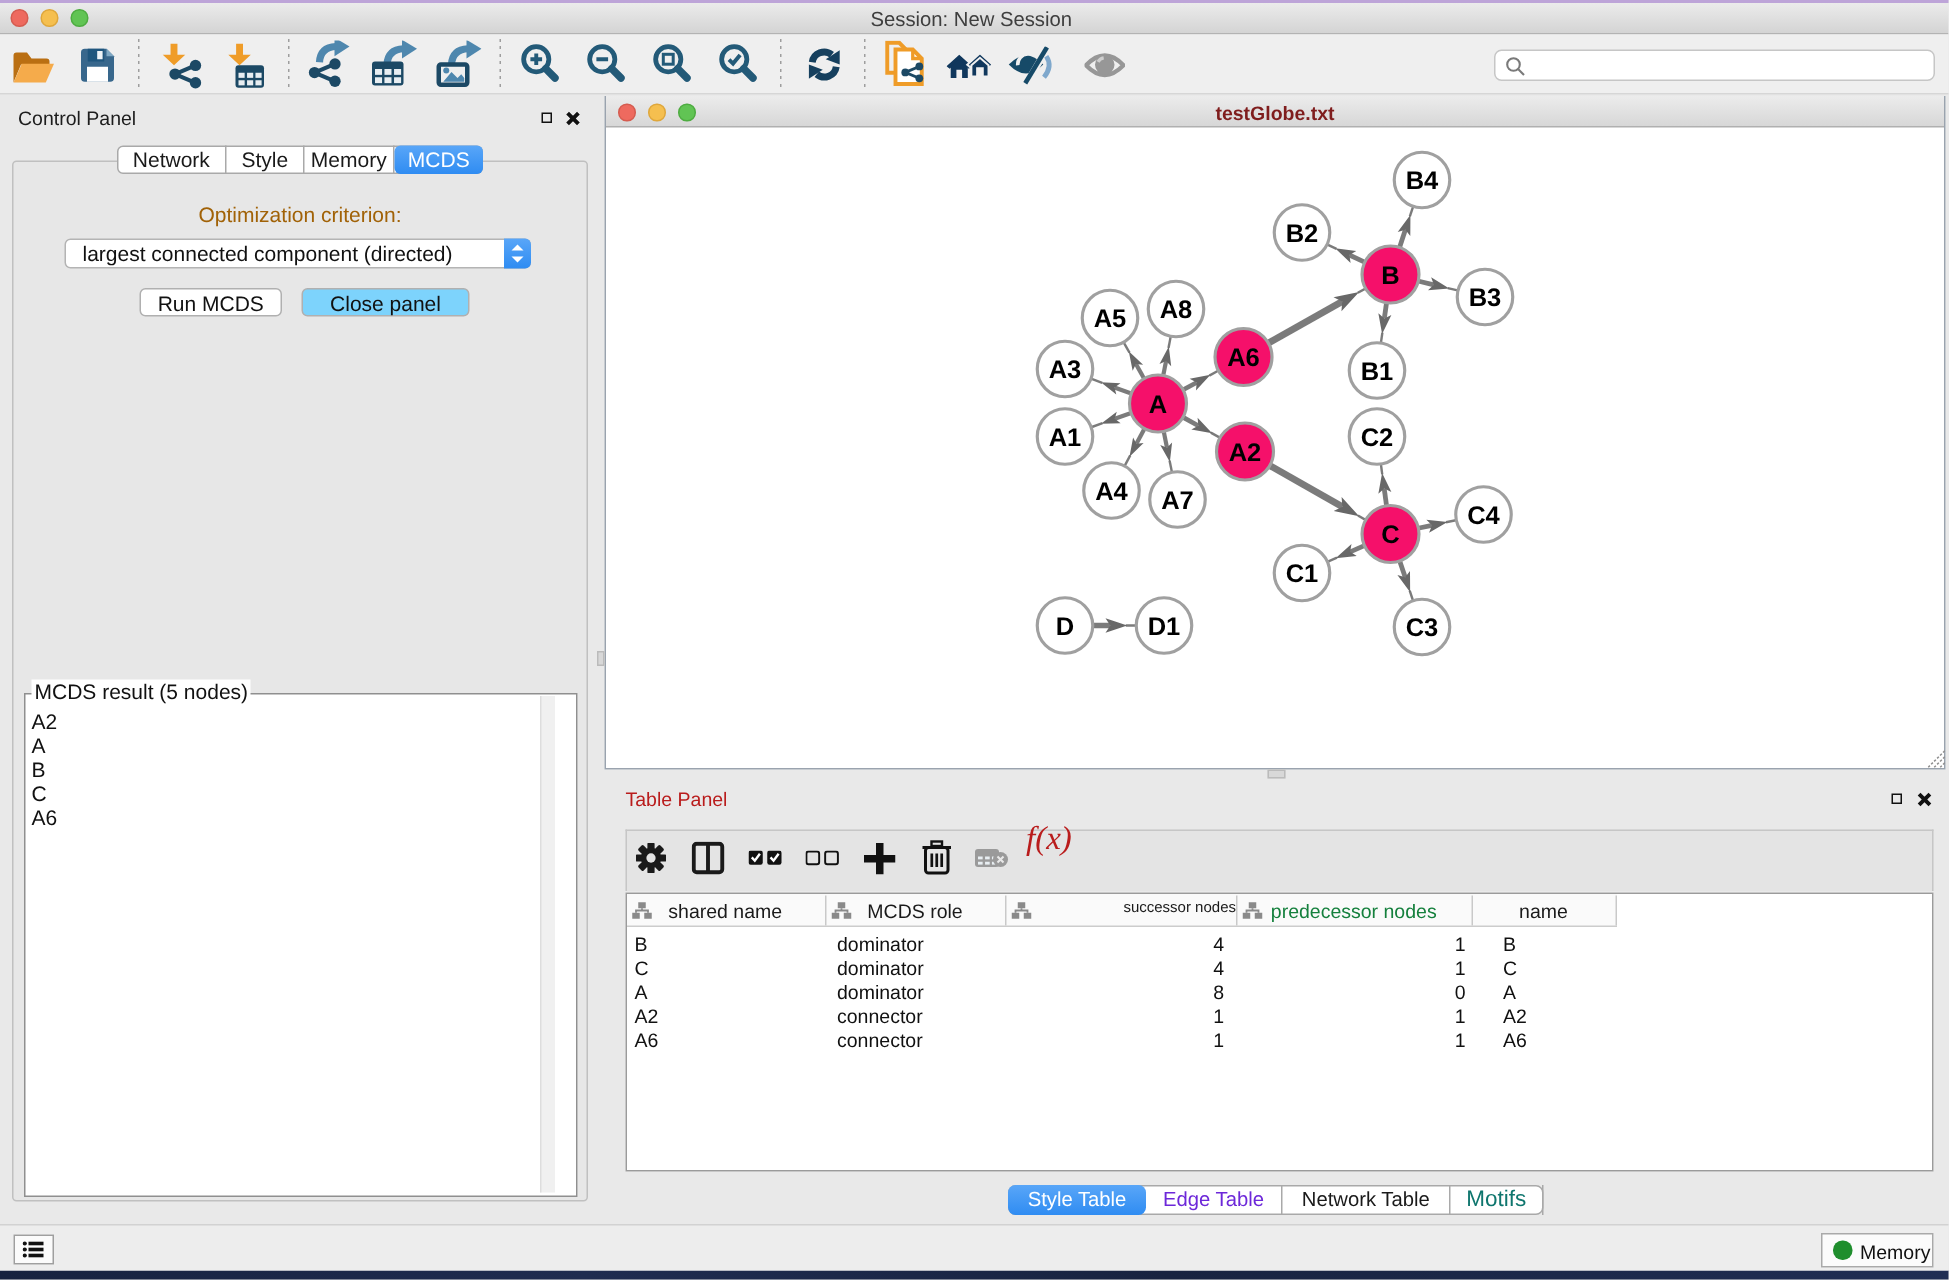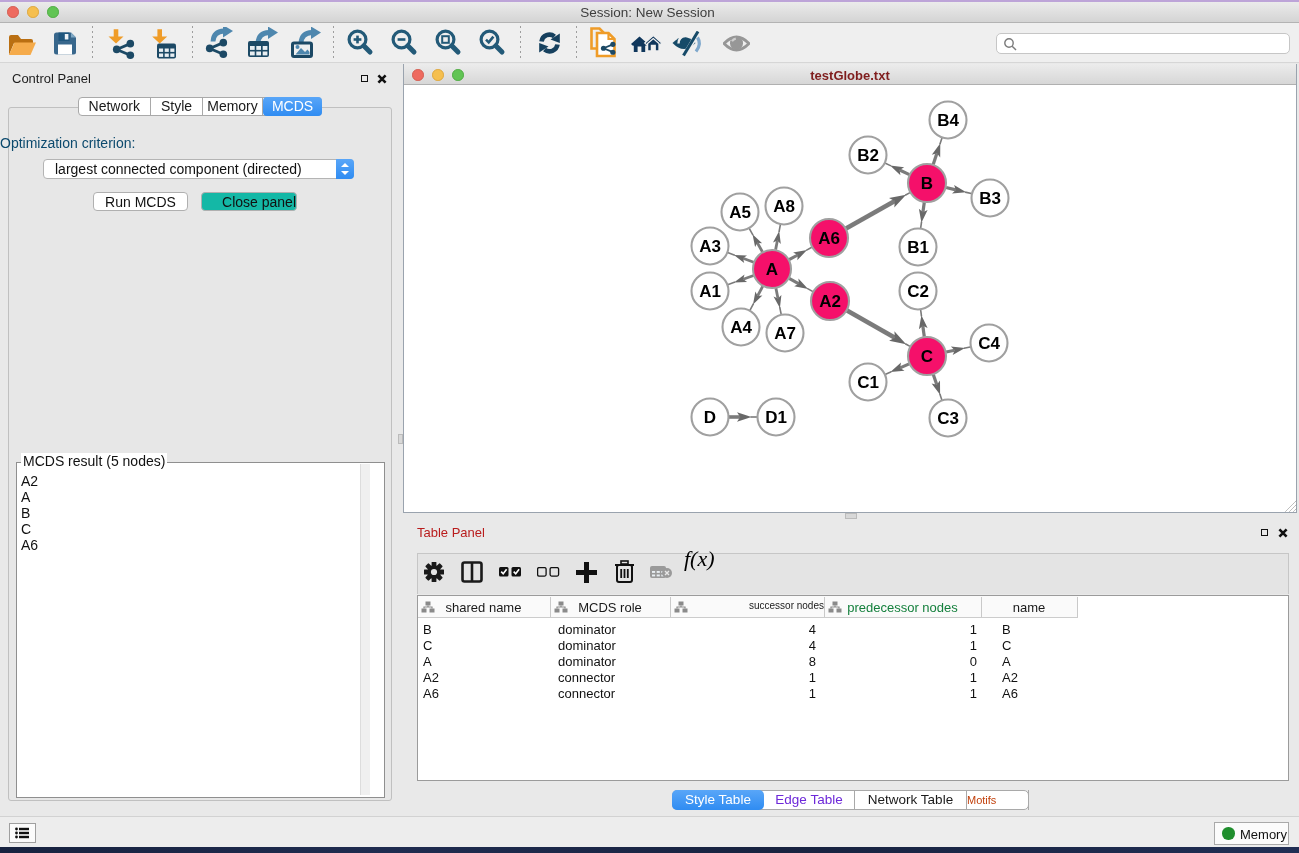--- a/index.html
+++ b/index.html
@@ -133,30 +133,30 @@
 <div class="abs" style="left:361px;top:74.5px;width:7px;height:7px;border:1.3px solid #111"></div>
 <svg class="abs" style="left:377px;top:74px" width="10" height="10" viewBox="0 0 10 10">
     <path d="M1.4 1.4 L8.6 8.6 M8.6 1.4 L1.4 8.6" stroke="#111" stroke-width="2.6"></path>
   </svg>
 <div class="abs" style="left:8px;top:107px;width:384px;height:694px;background:#e7e7e7;border:1px solid #c0c0c0;border-radius:3px"></div>
 <div class="abs" style="left:78px;top:97px;width:244px;height:19px;background:#fff;border:1px solid #a9a9a9;border-radius:4px"></div>
 <div class="abs" style="left:78.5px;top:97px;width:72.5px;height:19px;line-height:19px;text-align:center;font-size:14px;color:#1a1a1a;border-right:1px solid #a9a9a9">Network</div>
 <div class="abs" style="left:151px;top:97px;width:52px;height:19px;line-height:19px;text-align:center;font-size:14px;color:#1a1a1a;border-right:1px solid #a9a9a9">Style</div>
 <div class="abs" style="left:203px;top:97px;width:60px;height:19px;line-height:19px;text-align:center;font-size:14px;color:#1a1a1a;border-right:1px solid #a9a9a9">Memory</div>
 <div class="abs" style="left:263px;top:97px;width:59px;height:19px;line-height:19px;text-align:center;font-size:14px;background:linear-gradient(#59a6f8,#2f8cf2);color:#fff;border-radius:4px;">MCDS</div>
-<div class="abs" style="left:0px;top:135px;width:400px;font-size:14px;color:#0c4a6e">Optimization criterion:</div>
+<div class="abs" style="left:0px;top:135px;width:400px;text-align:center;font-size:14px;color:#a16207">Optimization criterion:</div>
 <div class="abs" style="left:43px;top:159px;width:311px;height:20px;background:#fff;border:1px solid #b4b4b4;border-radius:4px"></div>
 <div class="abs" style="left:55px;top:161px;font-size:14px;color:#111">largest connected component (directed)</div>
 <div class="abs" style="left:336px;top:159px;width:18px;height:20px;background:linear-gradient(#59a6f8,#2f8cf2);border-radius:0 4px 4px 0"></div>
 <svg class="abs" style="left:339px;top:162px" width="12" height="14" viewBox="0 0 12 14">
     <path d="M2 5 L6 1 L10 5 Z" fill="#fff"></path>
     <path d="M2 9 L6 13 L10 9 Z" fill="#fff"></path>
   </svg>
 <div class="abs" style="left:93px;top:192px;width:95px;height:19px;background:#fff;border:1px solid #b0b0b0;border-radius:4px;text-align:center;line-height:18px;font-size:14px;color:#111">Run MCDS</div>
-<div class="abs" style="left:201px;top:192px;width:96px;height:19px;background:#14b8a6;border:1px solid #b0b0b0;border-radius:4px;text-align:right;line-height:18px;font-size:14px;color:#111">Close panel</div>
+<div class="abs" style="left:201px;top:192px;width:112px;height:19px;background:#7dd3fc;border:1px solid #b0b0b0;border-radius:4px;text-align:center;line-height:18px;font-size:14px;color:#111">Close panel</div>
 <div class="abs" style="left:16px;top:462px;width:369px;height:336px;background:#fff;border:1px solid #8f8f8f"></div>
 <div class="abs" style="left:21px;top:453px;background:#fff;padding:0 2px;font-size:14px;color:#111">MCDS result (5 nodes)</div>
 <div class="abs" style="left:360px;top:464px;width:10px;height:331px;background:#f0f0f0;border-left:1px solid #ddd"></div>
 <div class="abs" style="left:21px;top:473px;font-size:14px;color:#111">A2</div>
 <div class="abs" style="left:21px;top:489px;font-size:14px;color:#111">A</div>
 <div class="abs" style="left:21px;top:505px;font-size:14px;color:#111">B</div>
 <div class="abs" style="left:21px;top:521px;font-size:14px;color:#111">C</div>
 <div class="abs" style="left:21px;top:537px;font-size:14px;color:#111">A6</div>
 <div class="abs" style="left:403px;top:64px;width:894px;height:449px;background:#fff;border:1.5px solid #9aa3ae"></div>
 <div class="abs" style="left:404px;top:64px;width:892px;height:21px;background:linear-gradient(#ececec,#d7d7d7);border-bottom:1px solid #b0b0b0"></div>
@@ -319,21 +319,21 @@
     <rect x="0" y="2" width="16" height="12" rx="2" fill="#9a9a9a"></rect>
     <rect x="2.0" y="7.0" width="3.1" height="1.9" fill="#e8eef2"></rect>
     <rect x="2.0" y="10.5" width="3.1" height="1.9" fill="#e8eef2"></rect>
     <rect x="6.7" y="7.0" width="3.1" height="1.9" fill="#e8eef2"></rect>
     <rect x="6.7" y="10.5" width="3.1" height="1.9" fill="#e8eef2"></rect>
     <rect x="11.3" y="7.0" width="3.1" height="1.9" fill="#e8eef2"></rect>
     <rect x="11.3" y="10.5" width="3.1" height="1.9" fill="#e8eef2"></rect>
     <circle cx="17" cy="9" r="5" fill="#9a9a9a"></circle>
     <path d="M15 7 L19 11 M19 7 L15 11" stroke="#e8e8e8" stroke-width="1.4"></path>
   </svg>
-<div style="position:absolute;left:684px;top:546px;width:34px;height:28px;font-family:'Liberation Serif',serif;font-style:italic;font-size:22px;color:#000000">f(x)</div>
+<div style="position:absolute;left:684px;top:546px;width:34px;height:28px;font-family:'Liberation Serif',serif;font-style:italic;font-size:22px;color:#b91c1c">f(x)</div>
 <div class="abs" style="left:417px;top:595px;width:872px;height:186px;background:#fff;border:1px solid #9b9b9b"></div>
 <div class="abs" style="left:418px;top:596px;width:660px;height:22px;background:#fafafa;border-bottom:1px solid #ccc"></div>
 <div class="abs" style="left:550px;top:597px;width:1px;height:20px;background:#c9c9c9"></div>
 <div class="abs" style="left:670px;top:597px;width:1px;height:20px;background:#c9c9c9"></div>
 <div class="abs" style="left:824px;top:597px;width:1px;height:20px;background:#c9c9c9"></div>
 <div class="abs" style="left:981px;top:597px;width:1px;height:20px;background:#c9c9c9"></div>
 <div class="abs" style="left:1077px;top:597px;width:1px;height:20px;background:#c9c9c9"></div>
 <div class="abs" style="left:417px;top:600px;width:133px;text-align:center;font-size:13px;color:#1a1a1a">shared name</div>
 <svg style="position:absolute;left:421px;top:601px" width="14" height="12" viewBox="0 0 14 12">
     <rect x="4.5" y="0.5" width="5" height="4" fill="#8a8a8a"></rect>
@@ -385,21 +385,21 @@
 <div class="abs" style="left:1002px;top:670px;font-size:13px;color:#111">A2</div>
 <div class="abs" style="left:423px;top:686px;font-size:13px;color:#111">A6</div>
 <div class="abs" style="left:558px;top:686px;font-size:13px;color:#111">connector</div>
 <div class="abs" style="left:670px;top:686px;width:146px;text-align:right;font-size:13px;color:#111">1</div>
 <div class="abs" style="left:824px;top:686px;width:153px;text-align:right;font-size:13px;color:#111">1</div>
 <div class="abs" style="left:1002px;top:686px;font-size:13px;color:#111">A6</div>
 <div class="abs" style="left:672px;top:790px;width:357px;height:20px;background:#fff;border:1px solid #a9a9a9;border-radius:5px"></div>
 <div class="abs" style="left:672px;top:790px;width:92px;height:20px;line-height:20px;text-align:center;font-size:13.5px;background:linear-gradient(#59a6f8,#2f8cf2);color:#fff;border-radius:5px">Style Table</div>
 <div class="abs" style="left:764px;top:790px;width:91px;height:20px;line-height:20px;text-align:center;font-size:13.5px;color:#6d28d9;border-right:1px solid #a9a9a9">Edge Table</div>
 <div class="abs" style="left:855px;top:790px;width:112px;height:20px;line-height:20px;text-align:center;font-size:13.5px;color:#1a1a1a;border-right:1px solid #a9a9a9">Network Table</div>
-<div class="abs" style="left:967px;top:790px;width:62px;height:20px;line-height:20px;font-size:11px;color:#c2410c;border-right:1px solid #a9a9a9">Motifs</div>
+<div class="abs" style="left:967px;top:790px;width:62px;height:20px;line-height:20px;text-align:center;font-size:15px;color:#0f766e;border-right:1px solid #a9a9a9">Motifs</div>
 <div class="abs" style="left:0;top:816px;width:1299px;height:31px;background:#ededed;border-top:1px solid #d2d2d2"></div>
 <div class="abs" style="left:9px;top:823px;width:27px;height:20px;background:#fbfbfb;border:1px solid #9f9f9f"></div>
 <svg class="abs" style="left:15px;top:827px" width="15" height="12" viewBox="0 0 15 12">
     <circle cx="1.5" cy="2" r="1.4" fill="#111"></circle>
     <circle cx="1.5" cy="6" r="1.4" fill="#111"></circle>
     <circle cx="1.5" cy="10" r="1.4" fill="#111"></circle>
     <rect x="4" y="0.8" width="10" height="2.4" fill="#111"></rect>
     <rect x="4" y="4.8" width="10" height="2.4" fill="#111"></rect>
     <rect x="4" y="8.8" width="10" height="2.4" fill="#111"></rect>
   </svg>

